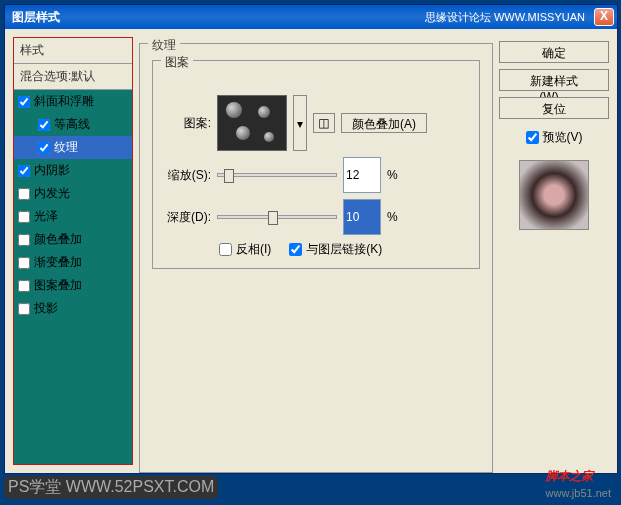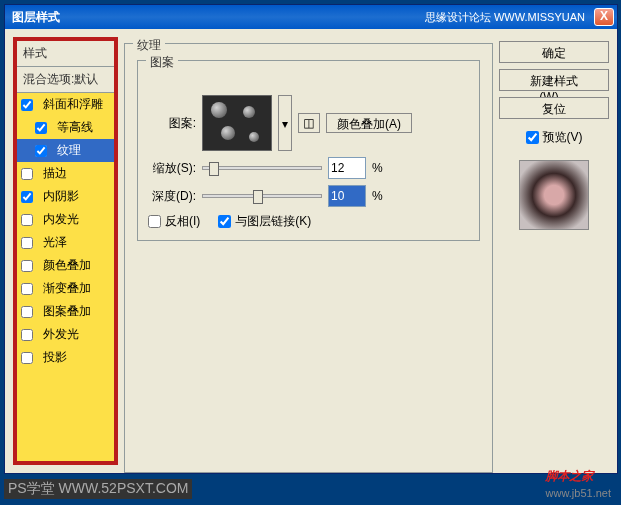--- a/index.html
+++ b/index.html
@@ -4,50 +4,50 @@
 <style>
 *{box-sizing:border-box;margin:0;padding:0;font-family:"Microsoft YaHei",SimSun,sans-serif;font-size:12px}
 body{background:#003d7a;width:621px;height:505px;position:relative;overflow:hidden}
 .window{position:absolute;left:4px;top:4px;width:614px;height:470px;background:#ece9d8;border:1px solid #0a246a}
 .titlebar{height:24px;background:linear-gradient(to bottom,#0058c8 0%,#1d6ed0 50%,#0058c8 100%);display:flex;align-items:center;justify-content:space-between;padding:0 3px}
 .titlebar .title{color:#fff;font-weight:bold;padding-left:4px}
 .titlebar .right{display:flex;align-items:center;gap:9px}
 .titlebar .brand{color:#fff;font-size:11px}
 .close-btn{width:20px;height:18px;background:linear-gradient(to bottom,#f5a090,#e0582f);border:1px solid #fff;border-radius:3px;color:#fff;text-align:center;line-height:14px;font-weight:bold;cursor:pointer}
 .content{display:flex;padding:8px;gap:6px;height:calc(100% - 24px)}
-.styles-panel{width:105px;border:4px solid #b91c1c;background:#fde047}
+.styles-panel{width:120px;border:1px solid #b91c1c;background:#0f766e}
 .style-header{background:#ece9d8;padding:4px 6px;border-bottom:1px solid #919b9c;color:#333}
-.style-item{padding:3px 4px;display:flex;align-items:center;gap:10px;cursor:pointer;color:#000}
-.style-item.indent{padding-left:18px}
+.style-item{padding:3px 4px;display:flex;align-items:center;gap:4px;cursor:pointer;color:#000}
+.style-item.indent{padding-left:24px}
 .style-item.selected{background:#316ac5;color:#fff}
 .style-item input[type=checkbox]{width:12px;height:12px}
 .main-panel{flex:1;position:relative}
 .group-box{border:1px solid #919b9c;padding:10px 12px;position:relative;margin-top:6px;height:430px}
 .group-label{position:absolute;top:-7px;left:8px;background:#ece9d8;padding:0 4px;color:#333}
 .sub-group{border:1px solid #919b9c;padding:28px 10px 10px;position:relative;margin-top:6px}
 .row{display:flex;align-items:center;margin:6px 0;gap:6px}
 .row-label{width:48px;text-align:right;color:#000}
 .pattern-thumb{width:70px;height:56px;background:#2a2a2a;border:1px solid #666;position:relative}
 .bubble{position:absolute;border-radius:50%;background:radial-gradient(circle at 35% 35%,rgba(255,255,255,0.8),rgba(120,120,120,0.3))}
 .arrow-btn{width:14px;height:56px;border:1px solid #888;background:#ece9d8;text-align:center;line-height:56px;cursor:pointer}
 .icon-btn{width:22px;height:20px;border:1px solid #888;background:#ece9d8;cursor:pointer;display:flex;align-items:center;justify-content:center}
 .btn{border:1px solid #888;background:#ece9d8;padding:2px 10px;cursor:pointer;height:20px}
 .slider{flex:1;height:4px;background:#ddd;border:1px solid #999;position:relative;max-width:120px}
 .slider .thumb{position:absolute;top:-5px;width:10px;height:14px;background:#ece9d8;border:1px solid #666}
-.num-input{width:38px;height:22px;border:1px solid #7f9db9;padding:0 2px;background:#fff}
+.num-input{width:38px;height:36px;border:1px solid #7f9db9;padding:0 2px;background:#fff}
 .num-input.sel{background:#316ac5;color:#fff}
 .pct{color:#000}
-.cb-row{display:flex;align-items:center;gap:4px;}
+.cb-row{display:flex;align-items:center;gap:4px;margin-left:56px}
 .right-panel{width:110px;display:flex;flex-direction:column;gap:6px;padding-top:4px}
 .big-btn{border:1px solid #888;background:#ece9d8;padding:3px 18px;cursor:pointer;text-align:center;height:22px}
 .preview-cb{display:flex;align-items:center;justify-content:center;gap:4px;margin:4px 0}
 .preview-box{width:70px;height:70px;border:1px solid #888;background:radial-gradient(circle,#d8a8a8 20%,#3a2828 45%,#c8c0c0 80%);margin:4px auto}
 .watermark{position:absolute;right:10px;bottom:6px;color:#e02020;font-family:"STKaiti",serif;font-size:28px;font-style:italic;font-weight:bold}
 .watermark .sub{font-size:11px;color:#888;display:block;text-align:right;font-style:normal;font-weight:normal}
-.bottom-tag{position:absolute;left:4px;bottom:6px;color:#aaa;font-size:14px;background:#333;padding:1px 4px;border-radius:0}
+.bottom-tag{position:absolute;left:4px;bottom:6px;color:#aaa;font-size:16px;background:#333;padding:1px 4px;border-radius:6px}
 </style>
 </head>
 <body>
 
 <div class="window">
   <div class="titlebar">
     <span class="title">图层样式</span>
     <div class="right">
       <span class="brand">思缘设计论坛 WWW.MISSYUAN</span>
       <div class="close-btn">X</div>
@@ -64,24 +64,20 @@
           </div>
           <div class="style-item indent">
             <input type="checkbox" checked="" style="">
             <span>等高线</span>
           </div>
           <div class="style-item indent selected">
             <input type="checkbox" checked="" style="">
             <span>纹理</span>
           </div>
           <div class="style-item">
-            <input type="checkbox" style="">
-            <span>描边</span>
-          </div>
-          <div class="style-item">
             <input type="checkbox" checked="" style="">
             <span>内阴影</span>
           </div>
           <div class="style-item">
             <input type="checkbox" style="">
             <span>内发光</span>
           </div>
           <div class="style-item">
             <input type="checkbox" style="">
             <span>光泽</span>
@@ -90,24 +86,20 @@
             <input type="checkbox" style="">
             <span>颜色叠加</span>
           </div>
           <div class="style-item">
             <input type="checkbox" style="">
             <span>渐变叠加</span>
           </div>
           <div class="style-item">
             <input type="checkbox" style="">
             <span>图案叠加</span>
-          </div>
-          <div class="style-item">
-            <input type="checkbox" style="">
-            <span>外发光</span>
           </div>
           <div class="style-item">
             <input type="checkbox" style="">
             <span>投影</span>
           </div>
         </div>
     </div>
     <div class="main-panel">
       <div class="group-box">
         <span class="group-label">纹理</span>

